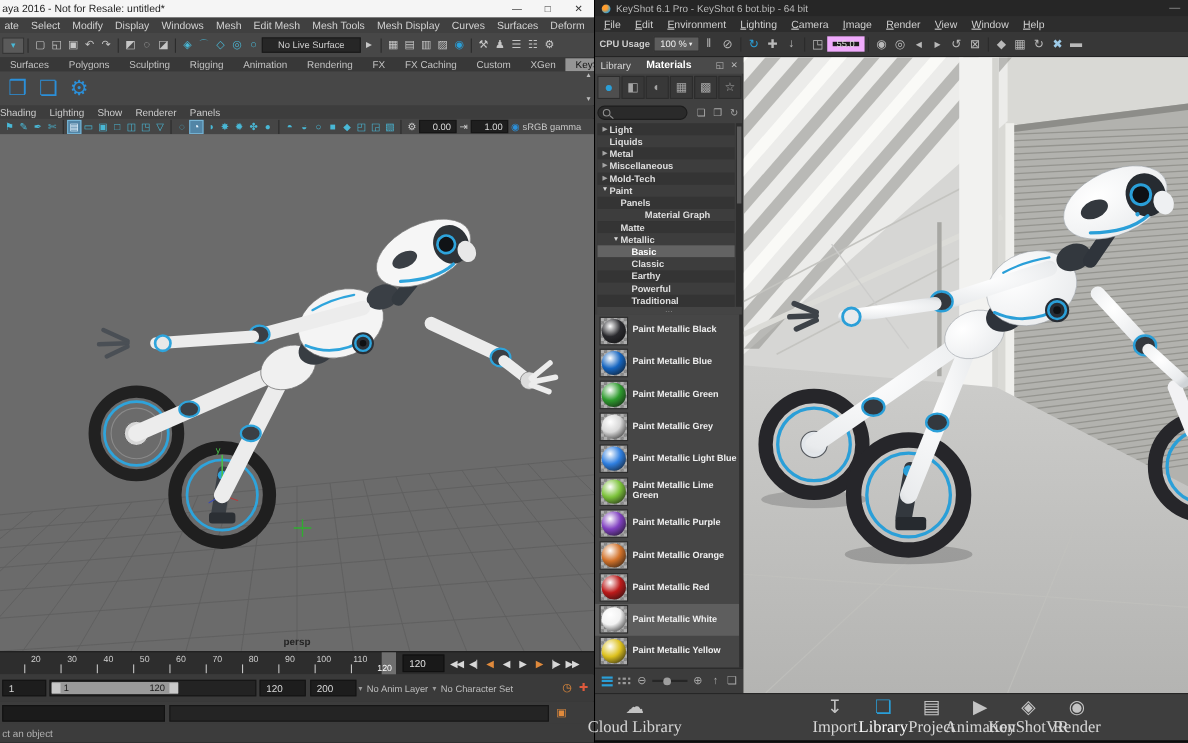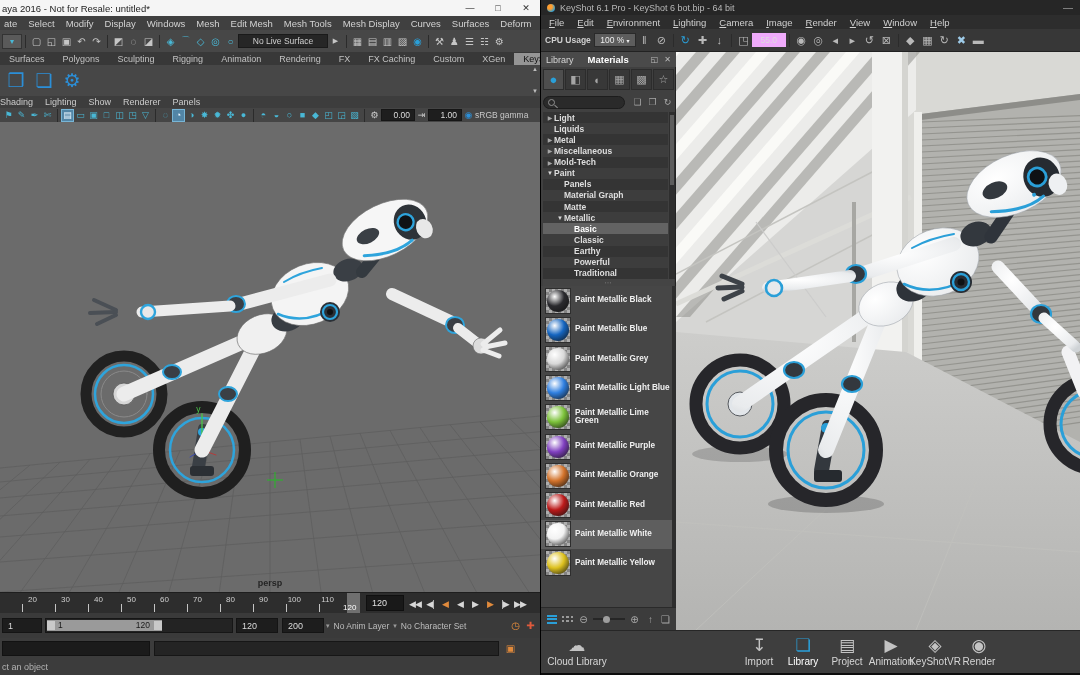--- a/index.html
+++ b/index.html
@@ -80,21 +80,21 @@
   #k-title .wc{margin-left:auto;width:24px;text-align:center;color:#9a9a9a;font-size:10px;}
   #k-menubar{left:0;top:15px;width:539px;height:14px;background:#2d2d2d;display:flex;align-items:center;
     gap:13px;padding:0 8px;}
   #k-menubar span{font-size:9.5px;color:#d0d0d0;display:inline-block;}
   #k-menubar span::first-letter{text-decoration:underline;}
   #k-toolbar{left:0;top:29px;width:539px;height:23px;background:#373737;border-bottom:1px solid #222;
     display:flex;align-items:center;padding:0 4px;overflow:hidden;}
   #k-toolbar .lbl{font-size:8.5px;font-weight:bold;color:#cfcfcf;margin-right:3px;white-space:nowrap;}
   .cpubox{width:42px;height:14px;background:#5d5d5d;border:1px solid #2a2a2a;color:#eee;font-size:8.5px;
     display:flex;align-items:center;justify-content:center;gap:2px;}
-  .fovbox{width:34px;height:14px;background:#1f1f1f;border:7px solid #f0abfc;color:#ddd;font-size:8.5px;
+  .fovbox{width:34px;height:14px;background:#1f1f1f;border:5px solid #f0abfc;color:#ddd;font-size:8.5px;
     display:flex;align-items:center;justify-content:center;}
   #k-toolbar .icn{width:17px;height:17px;font-size:11px;color:#b9b9b9;}
 
   
   #k-lib{left:0;top:52px;width:135px;height:578px;background:#404040;border-right:1px solid #222;}
   #lib-head{left:0;top:0;width:135px;height:15px;background:#4a4a4a;display:flex;align-items:center;}
   #lib-head .l{font-size:9px;color:#d6d6d6;padding-left:5px;}
   #lib-head .c{font-size:9.5px;font-weight:bold;color:#fff;margin-left:14px;}
   #lib-head .ic{margin-left:auto;display:flex;gap:2px;padding-right:3px;}
   #lib-head .ic .icn{width:11px;height:11px;font-size:8px;color:#bbb;}
@@ -140,21 +140,21 @@
   .zslider{width:34px;height:2px;background:#262626;position:relative;}
   .zslider i{position:absolute;left:10px;top:-2.5px;width:7px;height:7px;border-radius:50%;background:#9e9e9e;}
 
   
   #k-view{left:135px;top:52px;width:404px;height:578px;overflow:hidden;background:#cfcfcd;}
 
   
   #k-ribbon{left:0;top:630px;width:539px;height:43px;background:#3e3e3e;border-top:1px solid #262626;display:flex;}
   .rib-item{width:44px;display:flex;flex-direction:column;align-items:center;justify-content:center;gap:2px;}
   .rib-item .g{font-size:17px;color:#c3c3c3;line-height:1;}
-  .rib-item .l{font-size:10px;color:#d6d6d6;white-space:nowrap;}
+  .rib-item .l{font-size:15px;color:#d6d6d6;white-space:nowrap;font-family:Liberation Serif, serif;}
   .rib-item.active .g{color:#2a9fd8;}
   .rib-item.active .l{color:#fff;}
   #rib-cloud{margin-left:14px;}
   #rib-main{margin-left:138px;display:flex;}
   #k-strip{left:0;top:673px;width:539px;height:2px;background:#0d0d0d;}
 </style>
 </head>
 <body>
 
 <div id="maya" class="abs">
@@ -605,21 +605,21 @@
           <span>Mold-Tech</span>
         </div>
         <div class="trow" style="padding-left: 3px;">
           <span class="ar" style="color: rgb(216, 216, 216);">▼</span>
           <span>Paint</span>
         </div>
         <div class="trow" style="padding-left: 13px;">
           <span class="ar"></span>
           <span>Panels</span>
         </div>
-        <div class="trow" style="padding-left: 13px;">
+        <div class="trow" style="padding-left: 13px; justify-content: center;">
           <span class="ar"></span>
           <span>Material Graph</span>
         </div>
         <div class="trow" style="padding-left: 13px;">
           <span class="ar"></span>
           <span>Matte</span>
         </div>
         <div class="trow" style="padding-left: 13px;">
           <span class="ar" style="color: rgb(216, 216, 216);">▼</span>
           <span>Metallic</span>
@@ -654,20 +654,26 @@
           <span class="thumb">
             <span class="sphere" style="background: radial-gradient(circle at 35% 30%, rgb(255, 255, 255) 0%, rgb(42, 42, 46) 45%, rgb(16, 16, 16) 100%);"></span>
           </span>
           <span class="mname">Paint Metallic Black</span>
         </div>
         <div class="mrow">
           <span class="thumb">
             <span class="sphere" style="background: radial-gradient(circle at 35% 30%, rgb(255, 255, 255) 0%, rgb(21, 101, 192) 45%, rgb(16, 16, 16) 100%);"></span>
           </span>
           <span class="mname">Paint Metallic Blue</span>
+        </div>
+        <div class="mrow">
+          <span class="thumb">
+            <span class="sphere" style="background: radial-gradient(circle at 35% 30%, rgb(255, 255, 255) 0%, rgb(46, 155, 46) 45%, rgb(16, 16, 16) 100%);"></span>
+          </span>
+          <span class="mname">Paint Metallic Green</span>
         </div>
         <div class="mrow">
           <span class="thumb">
             <span class="sphere" style="background: radial-gradient(circle at 35% 30%, rgb(255, 255, 255) 0%, rgb(216, 216, 216) 45%, rgb(16, 16, 16) 100%);"></span>
           </span>
           <span class="mname">Paint Metallic Grey</span>
         </div>
         <div class="mrow">
           <span class="thumb">
             <span class="sphere" style="background: radial-gradient(circle at 35% 30%, rgb(255, 255, 255) 0%, rgb(47, 127, 224) 45%, rgb(16, 16, 16) 100%);"></span>

